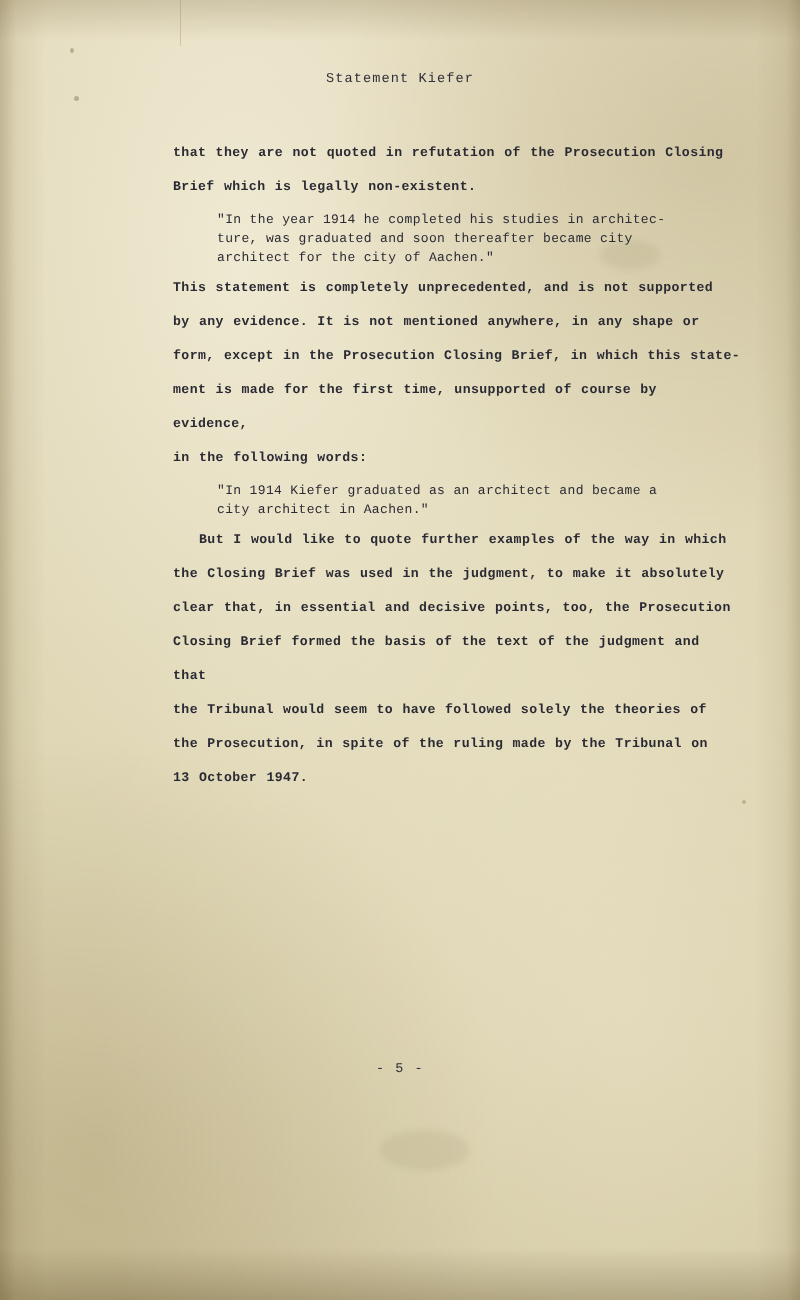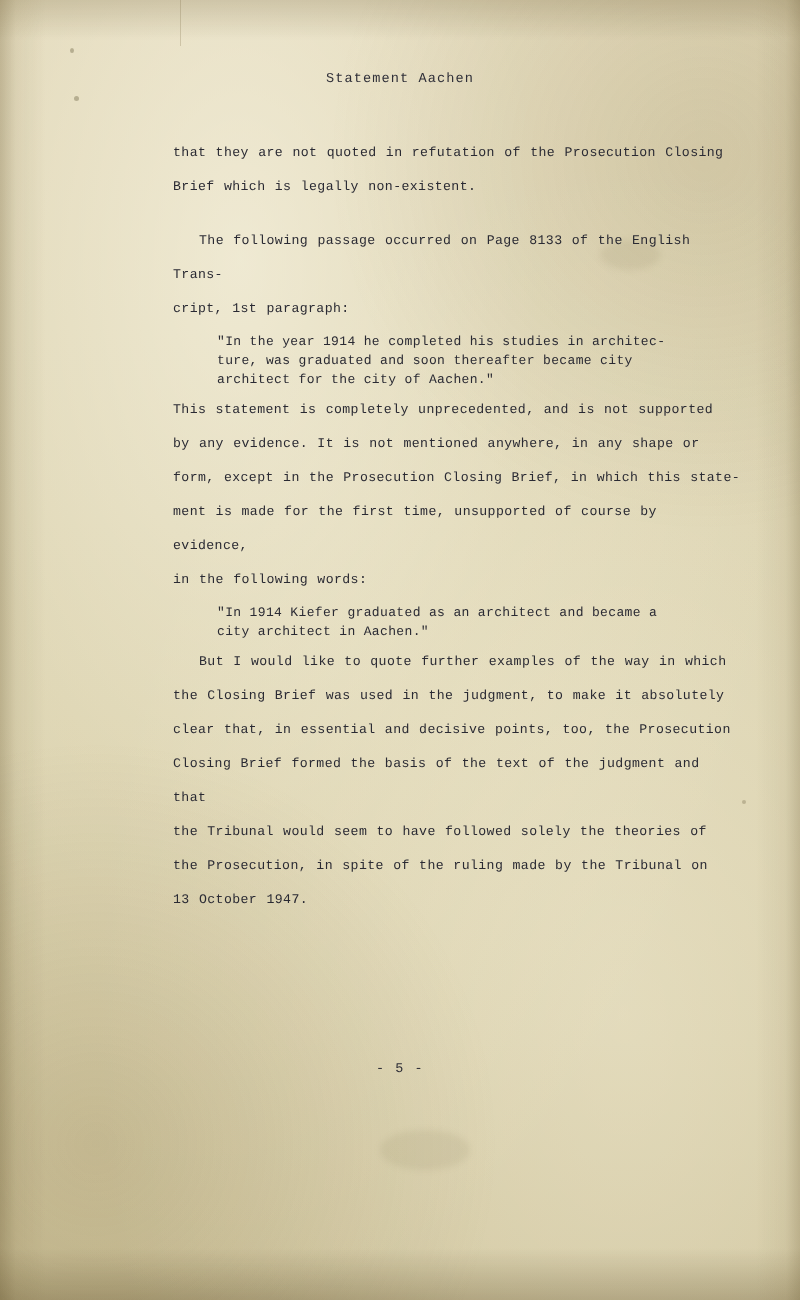--- a/index.html
+++ b/index.html
@@ -76,20 +76,21 @@
     top: 136px;
     left: 173px;
     width: 568px;
   }
 
   p.para {
     margin: 0 0 0 0;
     line-height: 34px;
     white-space: pre-wrap;
     word-spacing: 1px;
+    font-weight: bold;
   }
   p.para + p.para {
     margin-top: 20px;
   }
   p.indent {
     text-indent: 26px;
   }
 
   blockquote.quote {
     margin: 6px 0 4px 44px;
@@ -141,29 +142,27 @@
 
   <div class="fold"></div>
   <div class="speck" style="left:70px; top:48px; width:4px; height:5px;"></div>
   <div class="speck" style="left:74px; top:96px; width:5px; height:5px;"></div>
   <div class="speck" style="left:742px; top:800px; width:4px; height:4px; background:rgba(90,80,50,0.28);"></div>
   <div class="smudge" style="left:380px; top:1130px; width:90px; height:40px;"></div>
   <div class="smudge" style="left:600px; top:240px; width:60px; height:30px;"></div>
 
   <div class="content">
 
-    <div id="header-title" class="typed">Statement Aachen</div>
+    <div id="header-title" class="typed">Statement Kiefer</div>
 
     <div id="body-block">
 
       <p class="typed para">that they are not quoted in refutation of the Prosecution Closing
 Brief which is legally non-existent.</p>
 
-      <p class="typed para indent">The following passage occurred on Page 8133 of the English Trans-
-cript, 1st paragraph:</p>
 
       <blockquote class="typed quote">"In the year 1914 he completed his studies in architec-
 ture, was graduated and soon thereafter became city
 architect for the city of Aachen."</blockquote>
 
       <p class="typed para">This statement is completely unprecedented, and is not supported
 by any evidence. It is not mentioned anywhere, in any shape or
 form, except in the Prosecution Closing Brief, in which this state-
 ment is made for the first time, unsupported of course by evidence,
 in the following words:</p>

